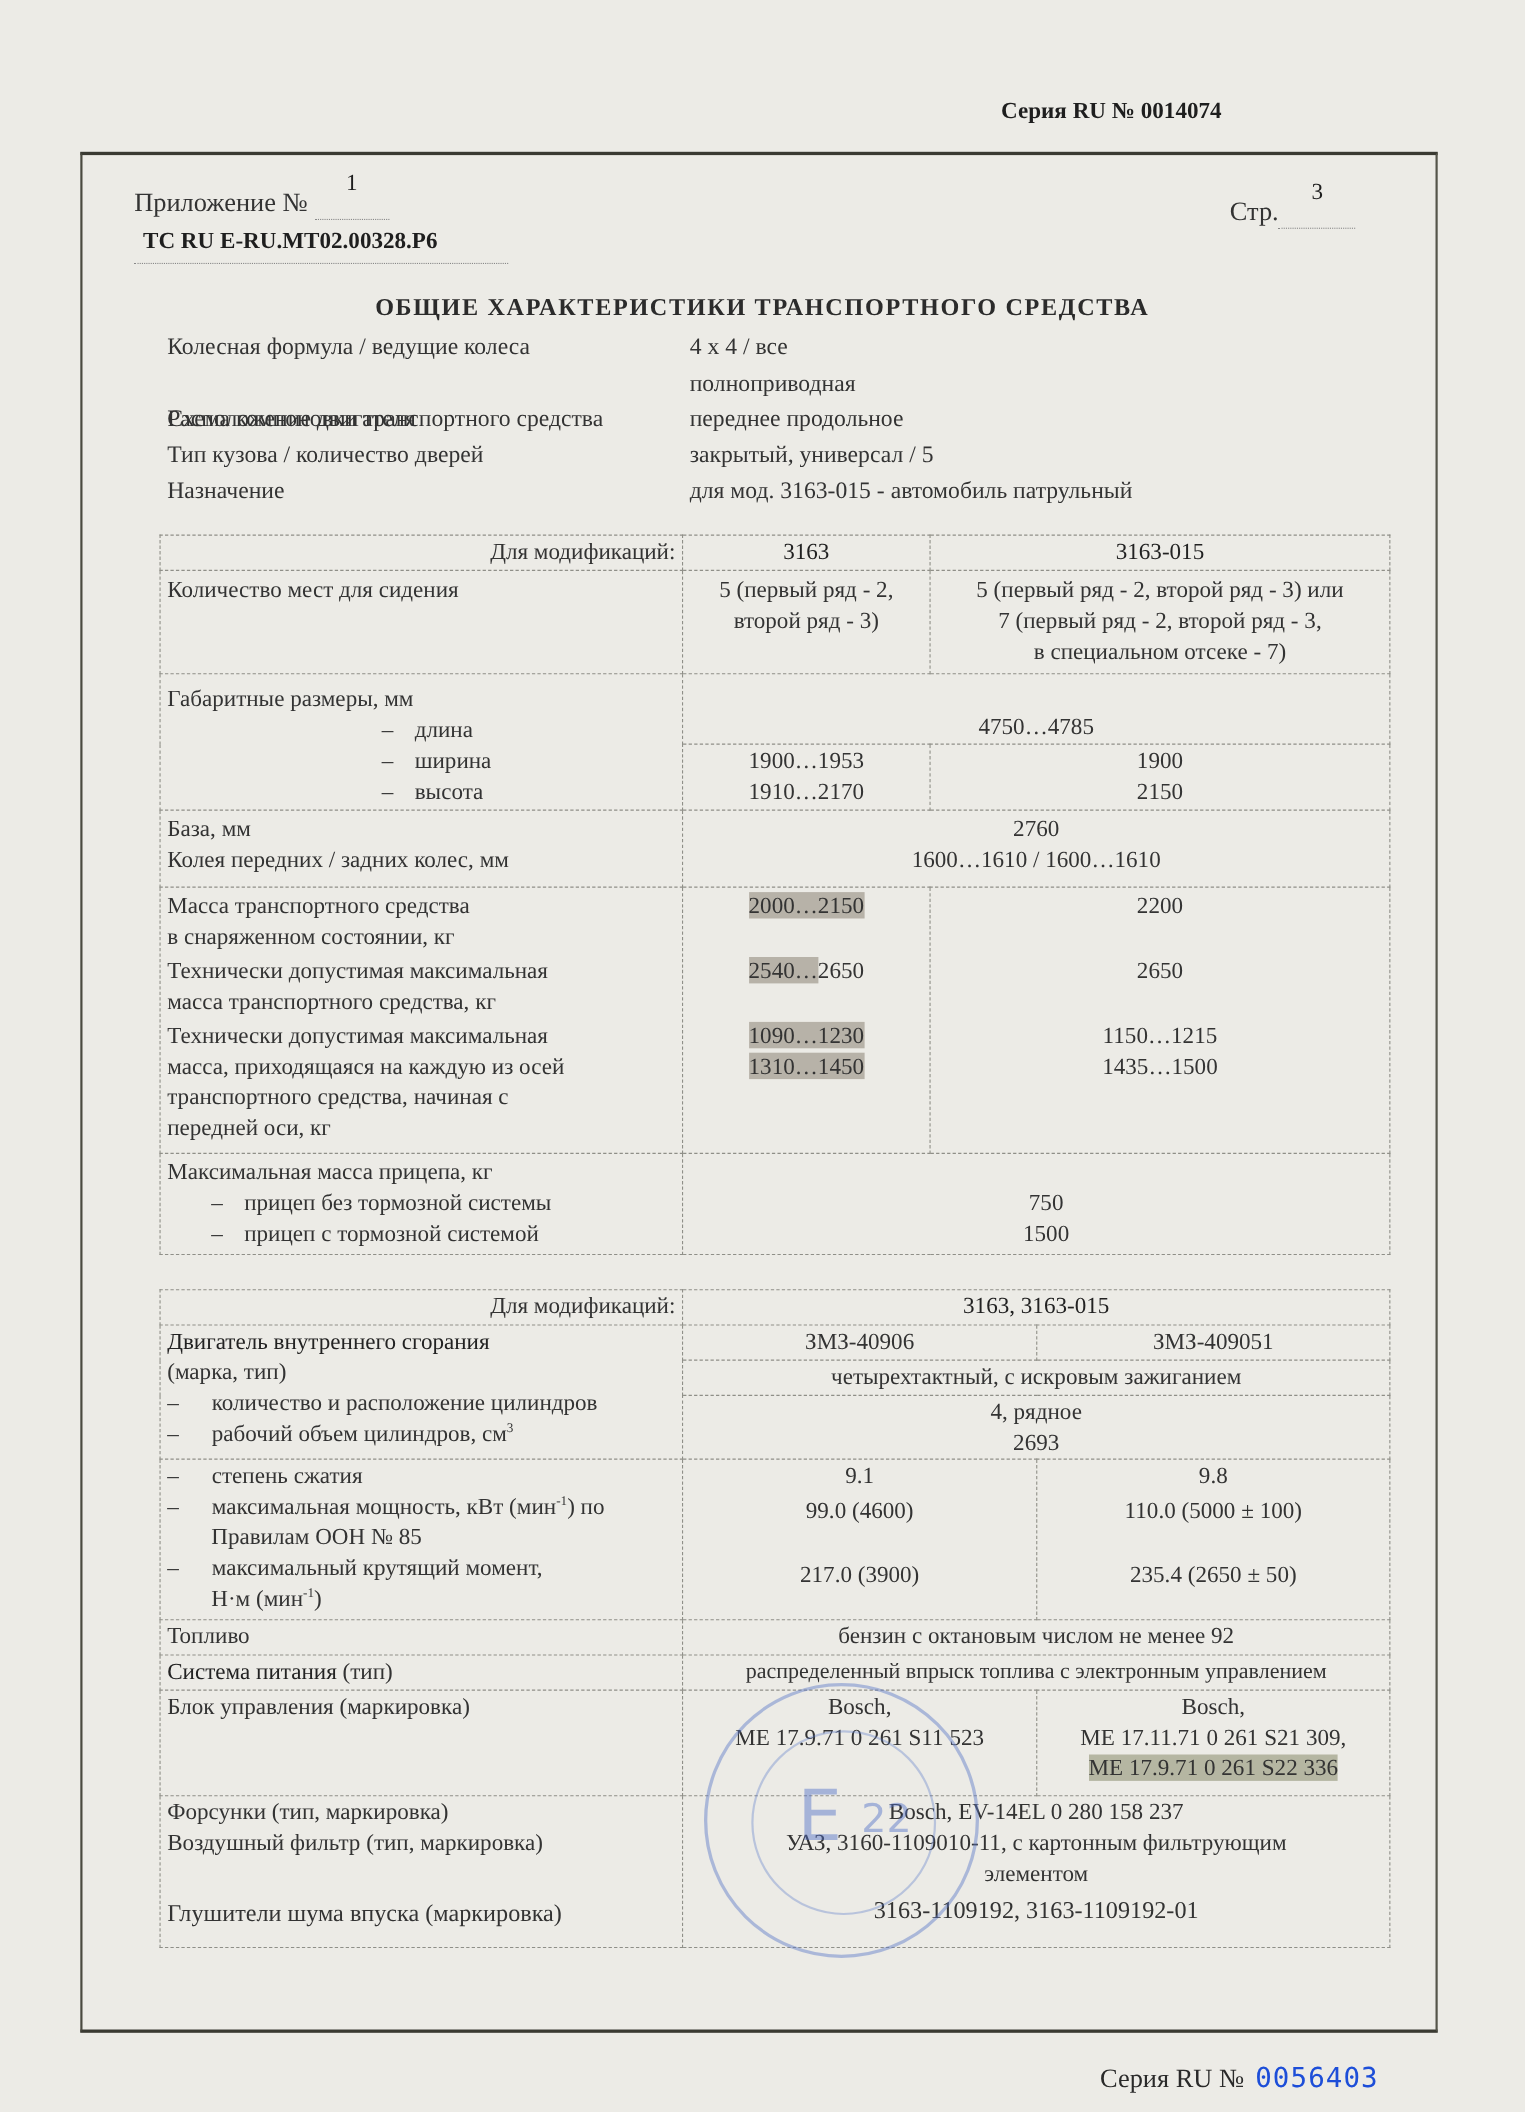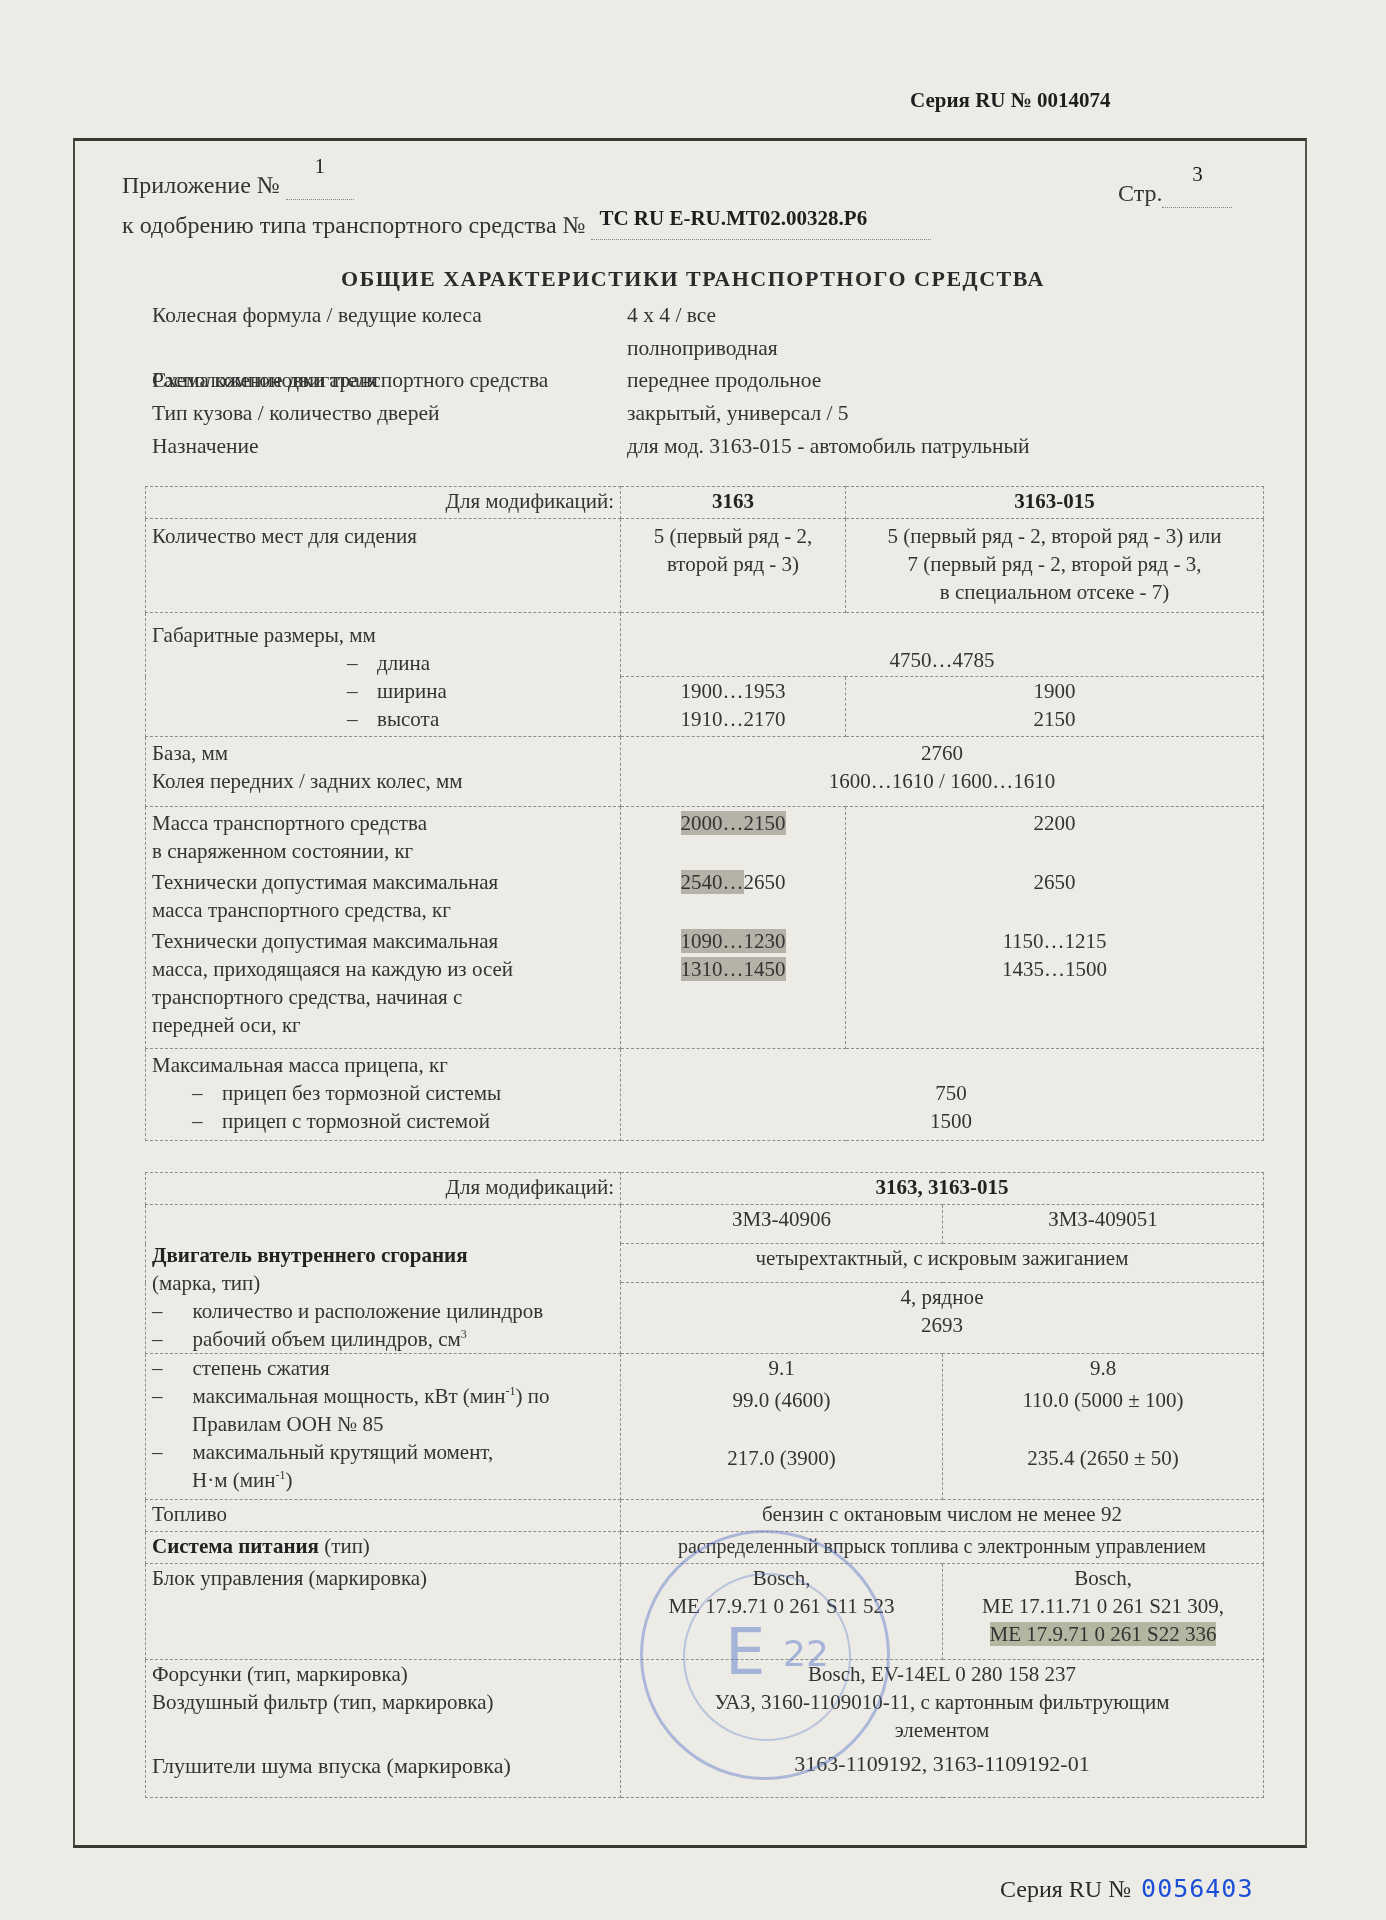--- a/index.html
+++ b/index.html
@@ -27,21 +27,21 @@
 
   table.spec {
     position: absolute; border-collapse: collapse; font-size: 21px; color: #333;
     table-layout: fixed;
   }
   table.spec td {
     border: 1px dashed #8f8f88; padding: 0 6px; vertical-align: top; line-height: 28px;
   }
   .c { text-align: center; }
   .r { text-align: right; }
-  .b { font-weight: bold; color: #222; margin-top: 36px; }
+  .b { font-weight: normal; color: #222; }
   .ind { padding-left: 40px; }
   .ind2 { padding-left: 195px; }
   .dash { display: inline-block; width: 30px; }
   .hl { background: #b7b2a8; }
   .hl2 { background: #b5b6a2; }
   sup { font-size: 12px; line-height: 0; }
 
   .stamp {
     left: 640px; top: 1530px; width: 250px; height: 250px; border-radius: 50%;
     border: 3px solid rgba(90,120,200,0.45); box-sizing: border-box;
@@ -69,21 +69,20 @@
 <div class="abs frame"></div>
 
 <div class="abs hdr" style="left:122px; top:172px;">
   <span>Приложение №</span>
   <span class="blank" style="width:68px;"><span>1</span>&nbsp;</span>
 </div>
 <div class="abs hdr" style="left:1118px; top:180px;">
   <span>Стр.</span><span class="blank" style="width:70px;"><span>3</span>&nbsp;</span>
 </div>
 <div class="abs hdr" style="left:122px; top:212px;">
-  <span>к одобрению типа транспортного средства №</span>
   <span class="blank" style="width:340px; text-align:left;"><span class="approval-no" style="left:8px; text-align:left; top:-6px;">ТС RU E-RU.МТ02.00328.Р6</span>&nbsp;</span>
 </div>
 
 <div class="abs title">ОБЩИЕ ХАРАКТЕРИСТИКИ ТРАНСПОРТНОГО СРЕДСТВА</div>
 
 <div class="abs gen-row" style="top:303px;">Колесная формула / ведущие колеса</div>
 <div class="abs gen-val" style="top:303px;">4 х 4 / все</div>
 <div class="abs gen-row" style="top:336px;margin-top:32px;">Схема компоновки транспортного средства</div>
 <div class="abs gen-val" style="top:336px;">полноприводная</div>
 <div class="abs gen-row" style="top:368px;">Расположение двигателя</div>

